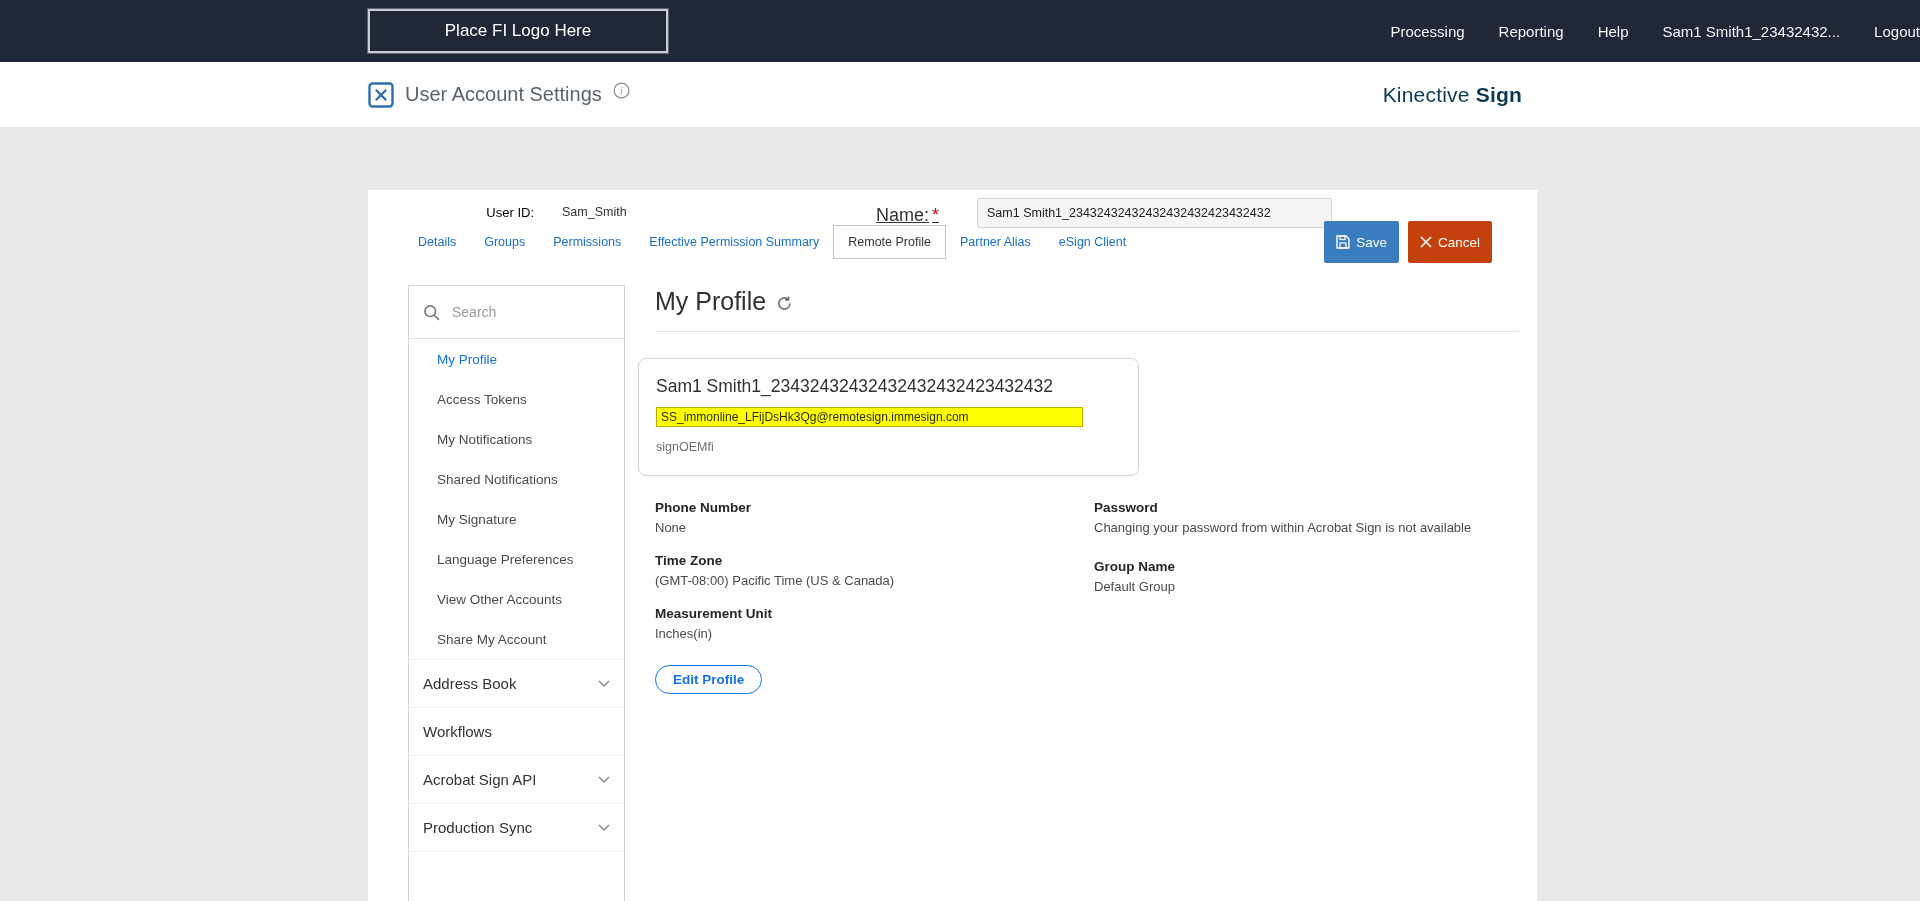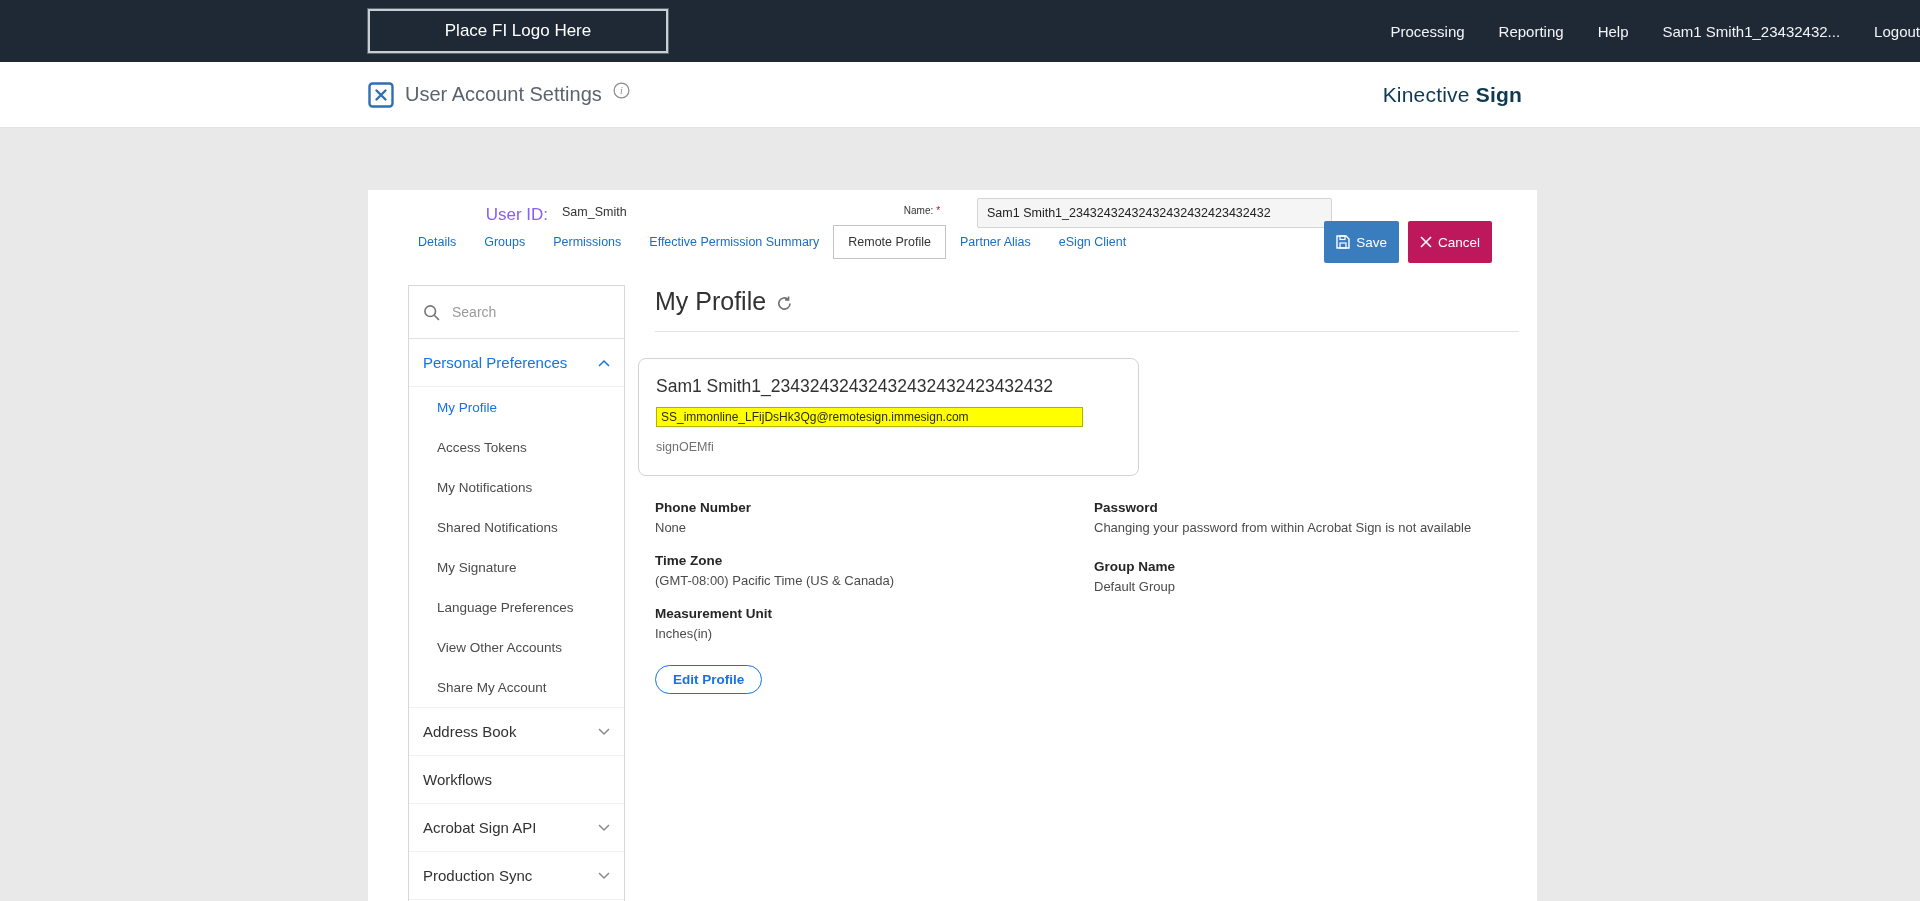--- a/index.html
+++ b/index.html
@@ -36,23 +36,23 @@
   .brand b { font-weight:bold; }
 
   
   .panel {
     position:absolute; left:368px; top:190px; width:1169px; height:711px;
     background:#ffffff;
   }
 
   
   .account-row { position:absolute; top:0; left:0; right:0; height:45px; }
-  .uid-label { position:absolute; left:70px; top:15px; width:110px; text-align:right; font-size:17px; color:#8b5cf6; }
+  .uid-label { position:absolute; left:56px; top:15px; width:110px; text-align:right; font-size:13px; color:#000000; }
   .uid-value { position:absolute; left:194px; top:15px; font-size:12.5px; color:#333; }
-  .name-label { position:absolute; left:508px; top:15px; width:92px; text-align:center; font-size:10px; color:#333; }
+  .name-label { position:absolute; left:508px; top:15px; width:92px; text-align:left; font-size:18px; color:#333;text-decoration:underline; }
   .req { color:#d0021b; margin-left:3px; }
   .name-input {
     position:absolute; left:609px; top:8px; width:355px; height:30px;
     background:#f5f5f5; border:1px solid #d4d4d4; border-radius:2px;
     font-size:12.5px; padding:0 9px; color:#222; font-family:"Liberation Sans",sans-serif;
   }
 
   
   .tabs-row { position:absolute; top:31px; left:36px; right:0; height:42px; display:flex; align-items:center; }
   .tab {
@@ -61,21 +61,21 @@
   .tab.active {
     background:#fff; border:1px solid #c4c4c4; color:#333; cursor:default;
   }
   .btns { margin-left:auto; margin-right:45px; display:flex; gap:9px; }
   .btn {
     height:42px; display:flex; align-items:center; gap:6px; padding:0 12px;
     color:#fff; font-size:13.5px; border-radius:2px; cursor:pointer; border:none;
     font-family:"Liberation Sans",sans-serif;
   }
   .btn-save { background:#3a7dbe; }
-  .btn-cancel { background:#be185d; }
+  .btn-cancel { background:#c2410c; }
 
   
   .content { position:absolute; top:95px; left:40px; right:18px; bottom:0; display:flex; }
 
   
   .side {
     width:217px; flex:0 0 217px; border:1px solid #d8d8d8; background:#fff;
     align-self:flex-start; height:630px; overflow:hidden;
   }
   .search-row {
@@ -221,28 +221,20 @@
       <div class="search-row">
         <span style="display:flex;">
           <svg width="17" height="17" viewBox="0 0 16 16">
             <circle cx="6.8" cy="6.8" r="5" fill="none" stroke="#767676" stroke-width="1.5"></circle>
             <line x1="10.6" y1="10.6" x2="15" y2="15" stroke="#767676" stroke-width="1.5"></line>
           </svg>
         </span>
         <input class="search-input" type="text" placeholder="Search" style="">
       </div>
 
-      <div class="group-row active-group">
-        <span>Personal Preferences</span>
-        <span class="chev">
-          <svg width="12" height="8" viewBox="0 0 12 8">
-              <polyline points="1,7 6,2 11,7" fill="none" stroke="currentColor" stroke-width="1.5"></polyline>
-            </svg>
-        </span>
-      </div>
 
       <div class="sub-list">
         <div class="sub-item selected">
             <span>My Profile</span>
           </div>
         <div class="sub-item">
             <span>Access Tokens</span>
           </div>
         <div class="sub-item">
             <span>My Notifications</span>

